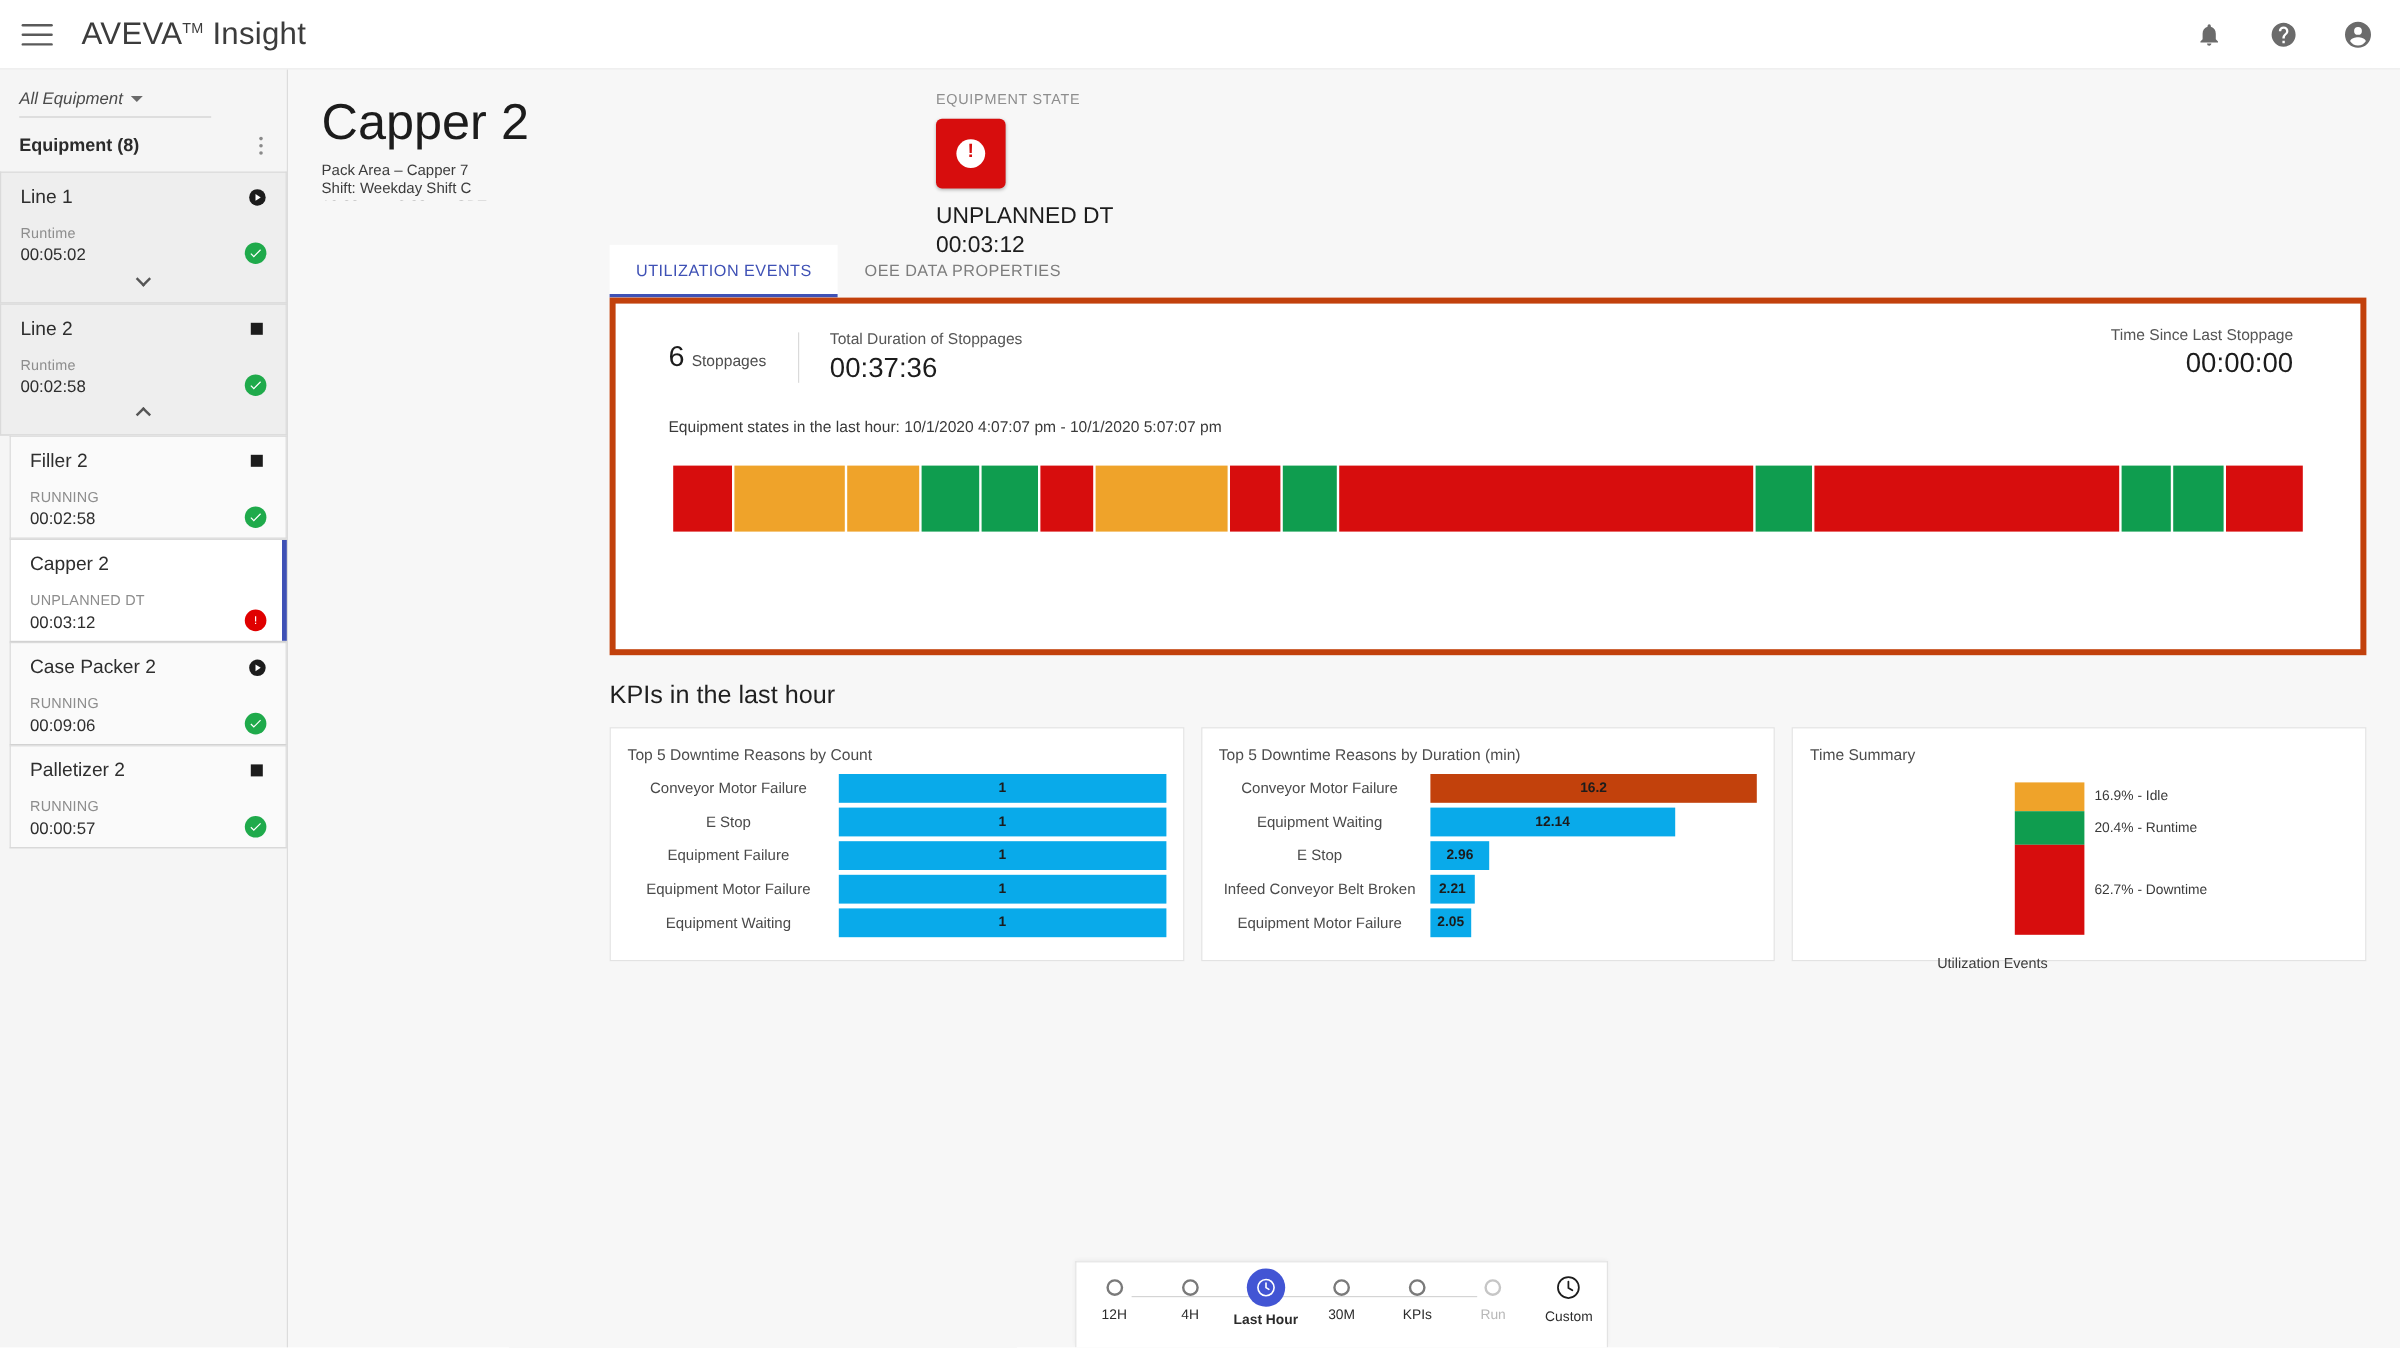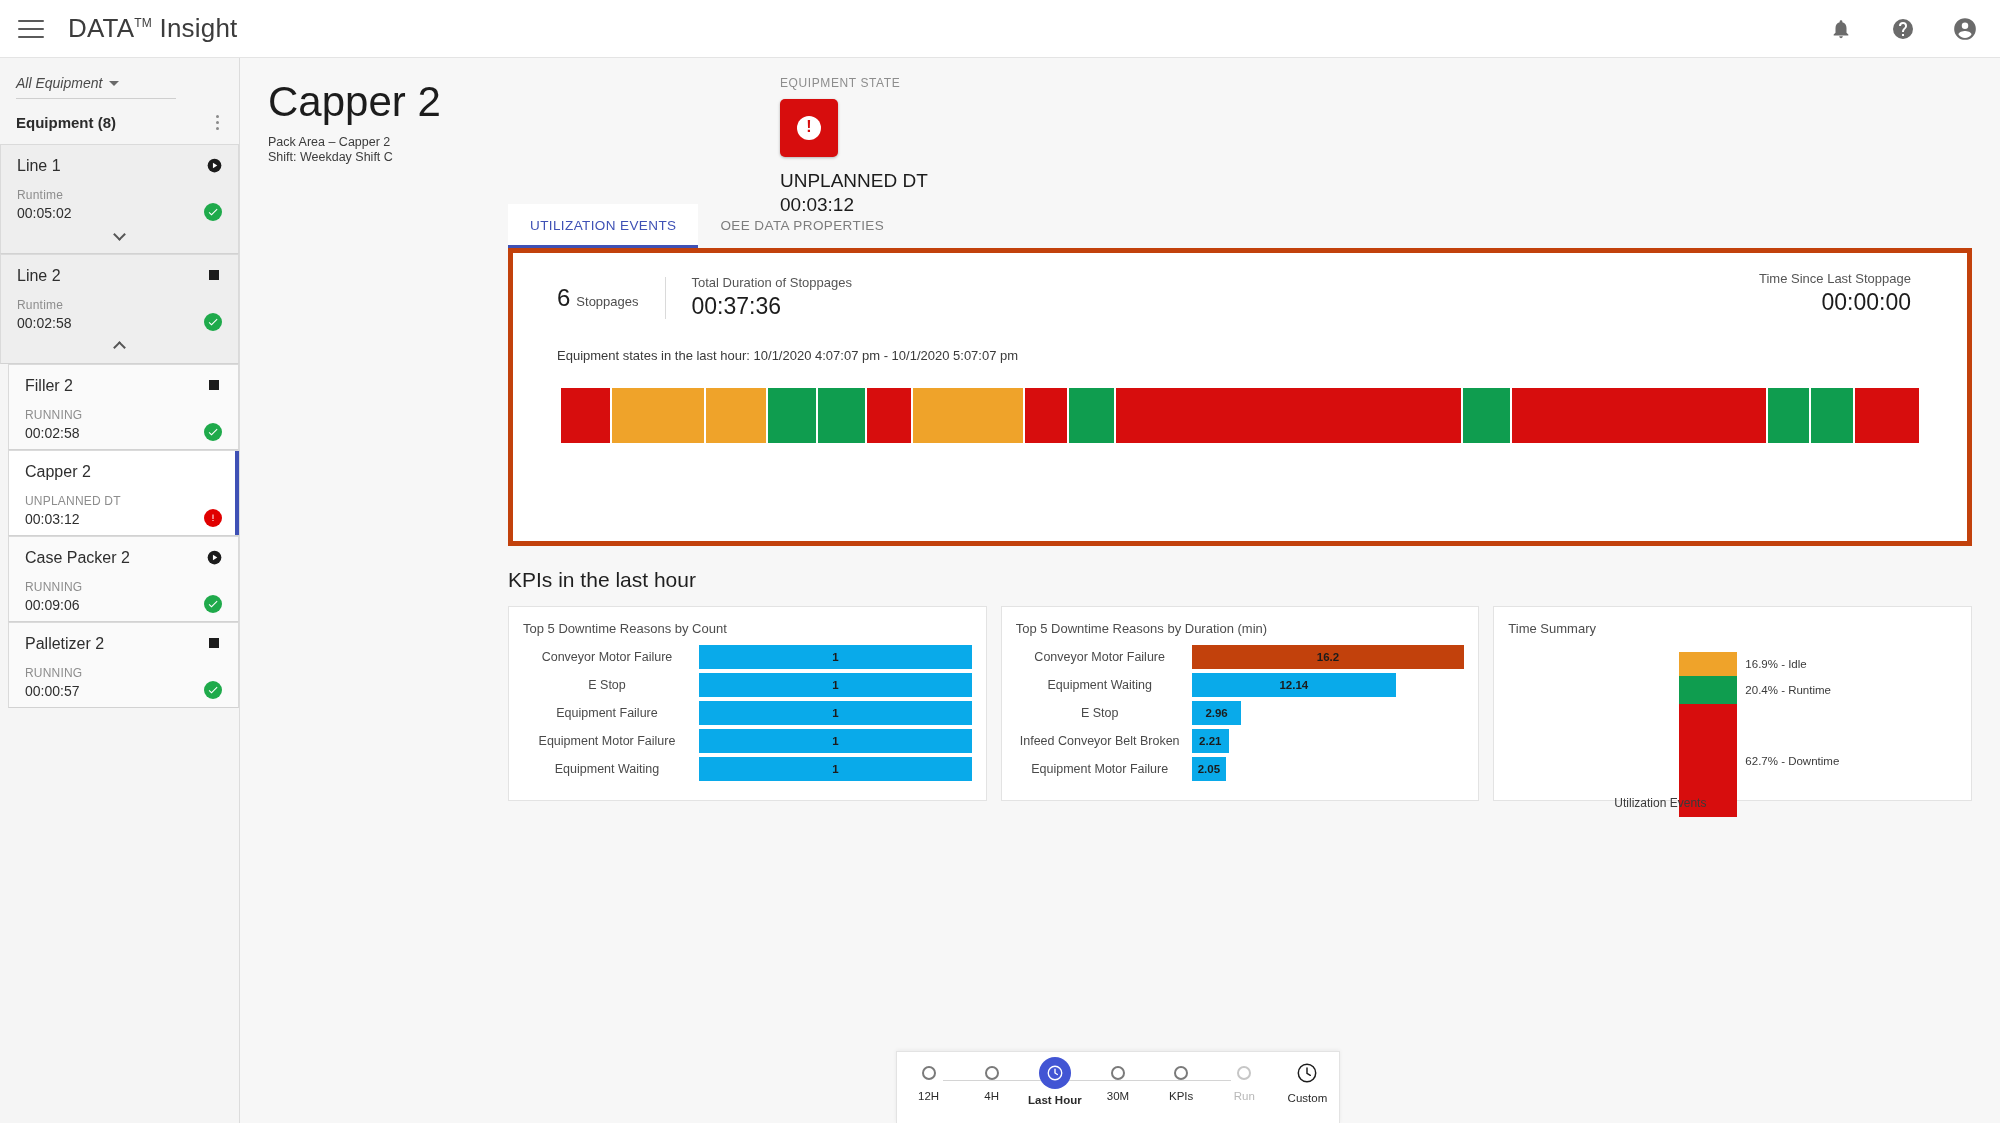--- a/index.html
+++ b/index.html
@@ -184,21 +184,21 @@
 </head>
 <body>
 
 <div class="appbar">
   <div class="hamburger">
     <span></span>
       <span></span>
       <span></span>
   </div>
   <div class="brand">
-    <span>DATA</span><sup>TM</sup>
+    <span>AVEVA</span><sup>TM</sup>
     <span>Insight</span>
   </div>
   <div class="appbar-right">
     <div class="ic">
       <svg width="22" height="22" viewBox="0 0 24 24">
           <path d="M12 22c1.1 0 2-.9 2-2h-4a2 2 0 0 0 2 2zm6-6v-5c0-3.07-1.64-5.64-4.5-6.32V4a1.5 1.5 0 0 0-3 0v.68C7.63 5.36 6 7.92 6 11v5l-2 2v1h16v-1l-2-2z"></path>
         </svg>
     </div>
     <div class="ic">
       <svg width="24" height="24" viewBox="0 0 24 24">
@@ -340,21 +340,21 @@
         </div>
       </div>
   </div>
 
   <div class="main">
 
     <div class="page-head">
       <div>
         <div class="page-title">Capper 2</div>
         <div class="page-sub">
-          <div>Pack Area – Capper 2</div>
+          <div>Pack Area – Capper 7</div>
           <div>Shift: Weekday Shift C</div>
           <div>12:00 am - 8:00 am CDT</div>
         </div>
       </div>
       <div class="eqstate">
         <div class="eqstate-label">EQUIPMENT STATE</div>
         <div class="eqstate-tile">
           <div class="bang">!</div>
         </div>
         <div class="eqstate-name">UNPLANNED DT</div>
@@ -501,21 +501,21 @@
       <div class="kpi-card">
         <div class="kpi-title">Time Summary</div>
         <div class="ts-wrap">
           <div class="ts-col" id="ts-col">
               <div class="ts-seg" style="height: 23.66px; background: rgb(239, 163, 42);">
                 <span class="ts-lab">16.9% - Idle</span>
               </div>
               <div class="ts-seg" style="height: 28.56px; background: rgb(15, 157, 79);">
                 <span class="ts-lab">20.4% - Runtime</span>
               </div>
-              <div class="ts-seg" style="height: 113px; background: rgb(215, 13, 13);">
+              <div class="ts-seg" style="height: 75px; background: rgb(215, 13, 13);">
                 <span class="ts-lab">62.7% - Downtime</span>
               </div>
             </div>
           <div class="ts-axis">Utilization Events</div>
         </div>
       </div>
     </div>
 
     <div class="range">
       <div class="range-inner">

